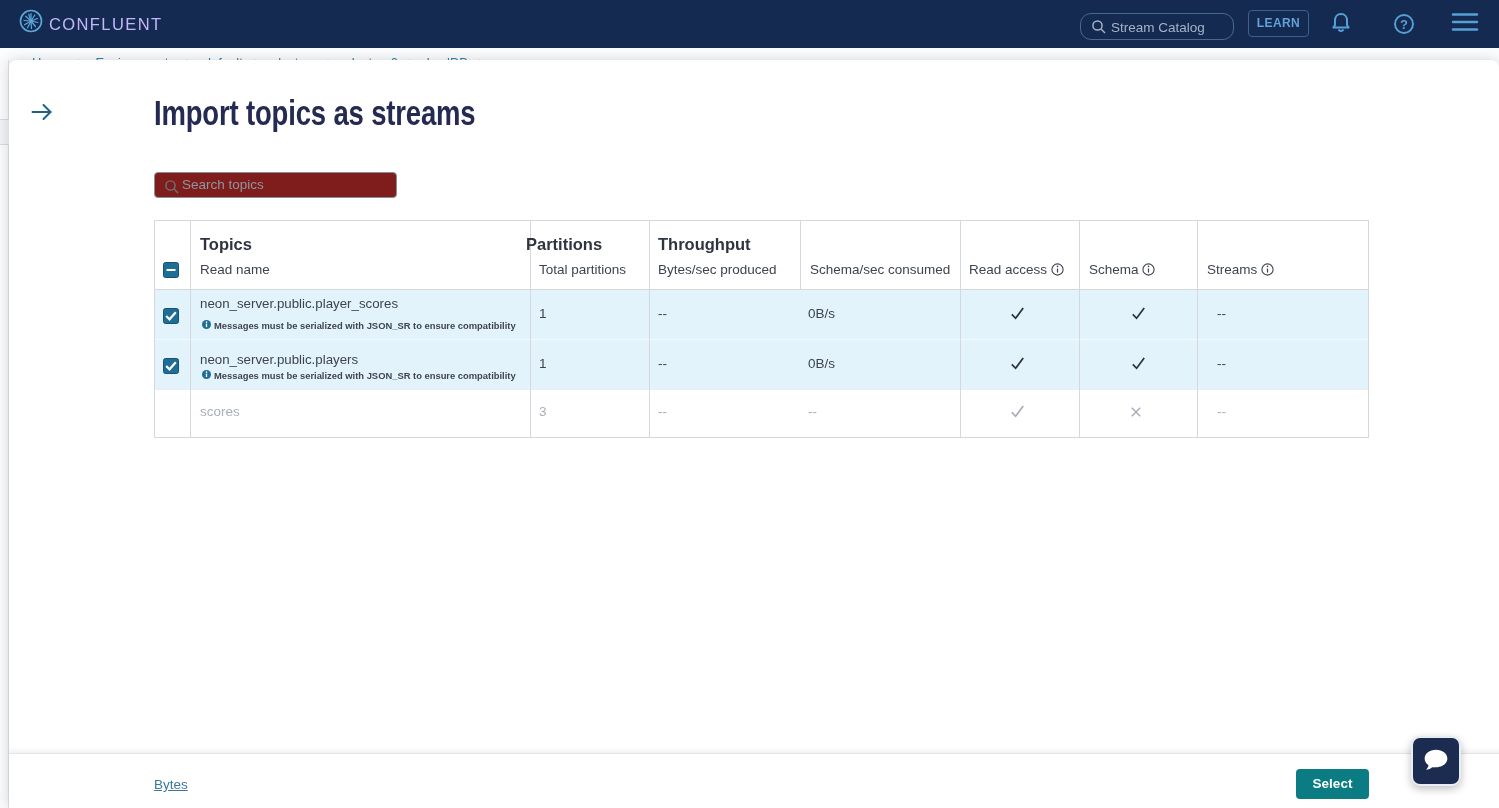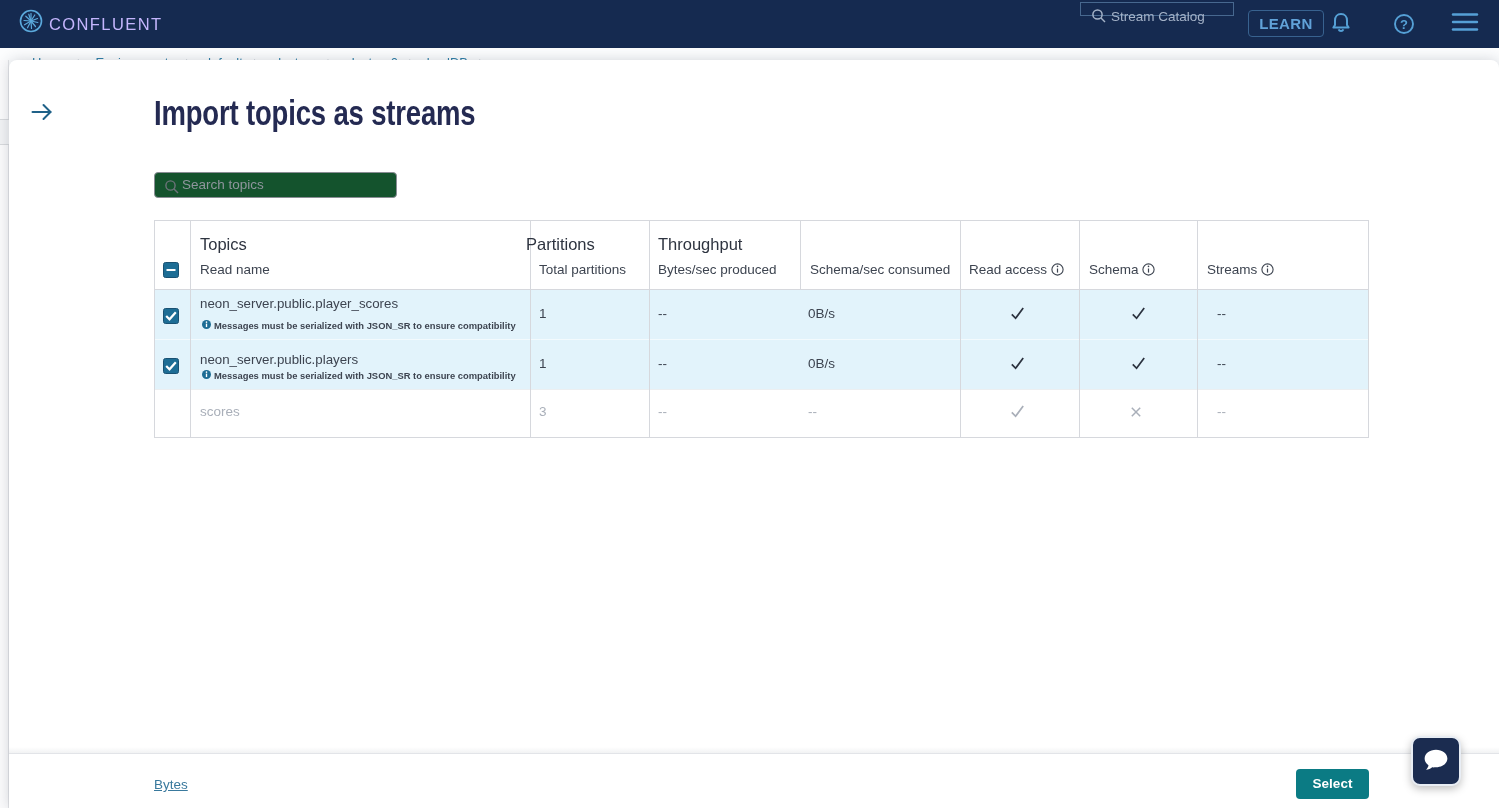--- a/index.html
+++ b/index.html
@@ -5,59 +5,59 @@
   * { margin:0; padding:0; box-sizing:border-box; }
   html,body { width:1499px; height:808px; overflow:hidden; background:#fff;
     font-family:"Liberation Sans", sans-serif; }
   #stage { position:relative; width:1499px; height:808px; }
 
   
   #navbar { position:absolute; left:0; top:0; width:1499px; height:48px; background:#152a50; }
   #logo { position:absolute; left:16px; top:6px; }
   #wordmark { position:absolute; left:49px; top:15px; font-size:16.5px; font-weight:400;
     letter-spacing:1.4px; color:#c4b5fd; }
-  #searchbox { position:absolute; left:1080px; top:2px; width:154px; height:14px;
-    border:1px solid #47688f; border-radius:0; }
+  #searchbox { position:absolute; left:1080px; top:13px; width:154px; height:27px;
+    border:1px solid #47688f; border-radius:11px; }
   #searchbox .ph { position:absolute; left:30px; top:6px; font-size:13.5px; color:#a5b3c8; }
-  #learnbtn { position:absolute; left:1248px; top:10px; width:76px; height:27px;
+  #learnbtn { position:absolute; left:1248px; top:10px; width:61px; height:27px;
     border:1px solid #38628f; border-radius:4px; color:#61a2d8;
-    font-weight:700; letter-spacing:0.4px; text-align:center; line-height:25px; font-size:15px; }
+    font-weight:700; letter-spacing:0.4px; text-align:center; line-height:25px; font-size:12px; }
 
   
   #crumbbar { position:absolute; left:0; top:48px; width:1499px; height:26px; background:#fcfdfe; }
   #crumbs { position:absolute; left:32px; top:7px; font-size:13px; color:#2f7fa8; }
   #crumbs .sep { color:#8a97a5; margin:0 7px; }
 
   
   #leftstrip { position:absolute; left:0; top:60px; width:9px; height:748px; background:#fbfbfc; border-right:1px solid #e3e4e7;}
   #lefttab { position:absolute; left:0; top:119px; width:9px; height:26px; background:#f2f3f5;
     border-top:1px solid #d8dadd; border-bottom:1px solid #d8dadd; }
 
   
   #modal { position:absolute; left:9px; top:60px; width:1490px; height:748px; background:#fff;
     border-radius:8px 8px 0 0; box-shadow:0 0 14px rgba(40,50,70,0.20); }
   
   #backarrow { position:absolute; left:22px; top:43px; }
   #h1 { position:absolute; left:145px; top:33px; font-size:35px; font-weight:700;
     color:#242a52; letter-spacing:-0.2px; transform:scaleX(0.785); transform-origin:left top; white-space:nowrap; }
   #subtitle { position:absolute; left:145px; top:70px; font-size:13px; color:#565d6b; }
   #topicsearch { position:absolute; left:145px; top:112px; width:243px; height:26px;
-    border:1px solid #898d94; border-radius:4px; background:#14532d; }
+    border:1px solid #898d94; border-radius:4px; background:#7f1d1d; }
   #topicsearch .ph { position:absolute; left:27px; top:4px; font-size:13.5px; color:#8f959d; }
 
   
   #table { position:absolute; left:145px; top:160px; width:1215px; height:217px; }
   .hline { position:absolute; left:0; width:1215px; height:1px; background:#d6d8dd; }
   .vline { position:absolute; width:1px; background:#d6d8dd; }
   .rowsep { position:absolute; left:0; width:1215px; height:1px; background:#eef1f3; }
   .bluerow { position:absolute; left:1px; width:1213px; height:50px; background:#e2f3fb; }
   .cb { position:absolute; width:16px; height:16px; border-radius:2.5px; background:#1d6d95;
     border:1px solid #195173; }
   .cell { position:absolute; font-size:13.5px; color:#3d4450; }
-  .bold { font-weight:400; font-size:16.5px; color:#2e3440; }
+  .bold { font-weight:700; font-size:16.5px; color:#2e3440; }
   .grey { color:#a9afb9; }
   .tname { position:absolute; font-size:13.3px; color:#3d4450; }
   .tnote { position:absolute; font-size:9.4px; font-weight:700; color:#3e4551; }
   .icirc { display:inline-block; vertical-align:-2px; }
 
   
   #footline { position:absolute; left:9px; top:753px; width:1490px; height:1px; background:#e2e4e8; }
   #footshadow { position:absolute; left:9px; top:747px; width:1490px; height:6px;
     background:linear-gradient(to bottom, rgba(120,130,140,0), rgba(120,130,140,0.10)); }
   #backlink { position:absolute; left:154px; top:777px; font-size:13.5px; color:#39799d;

